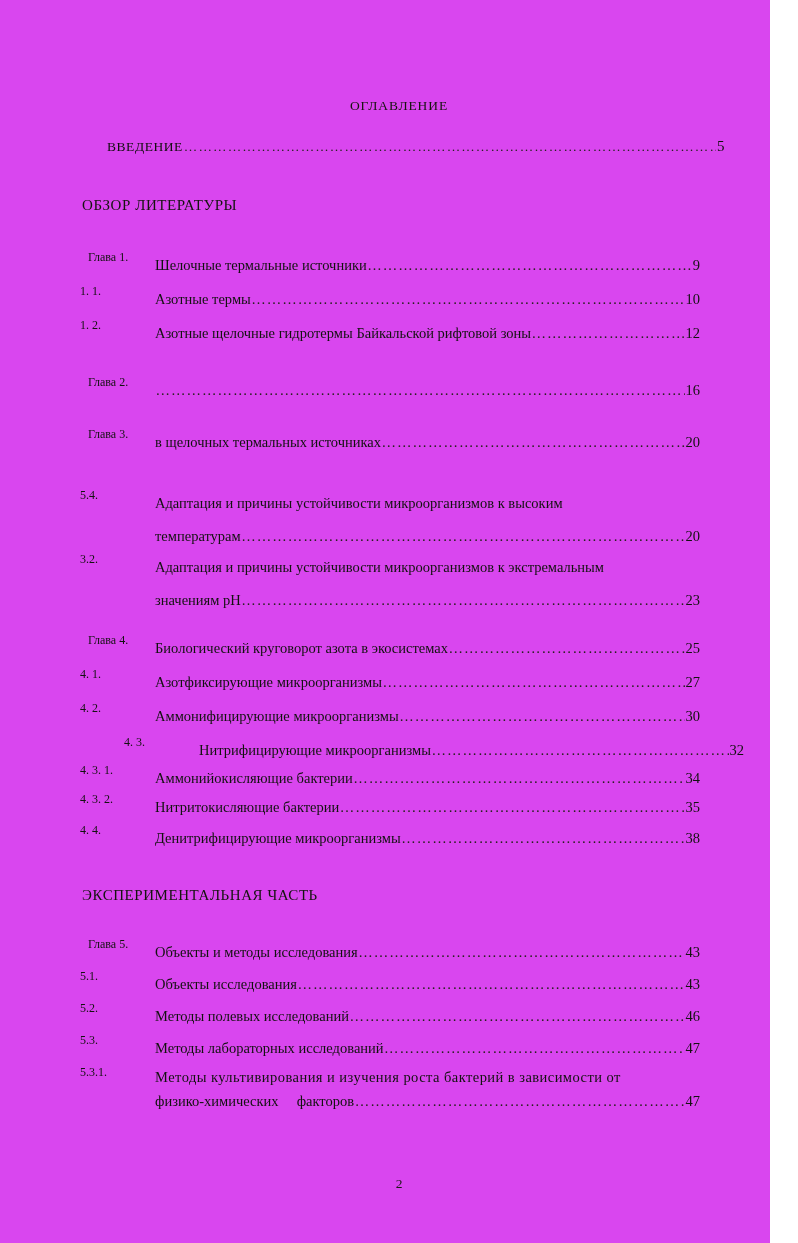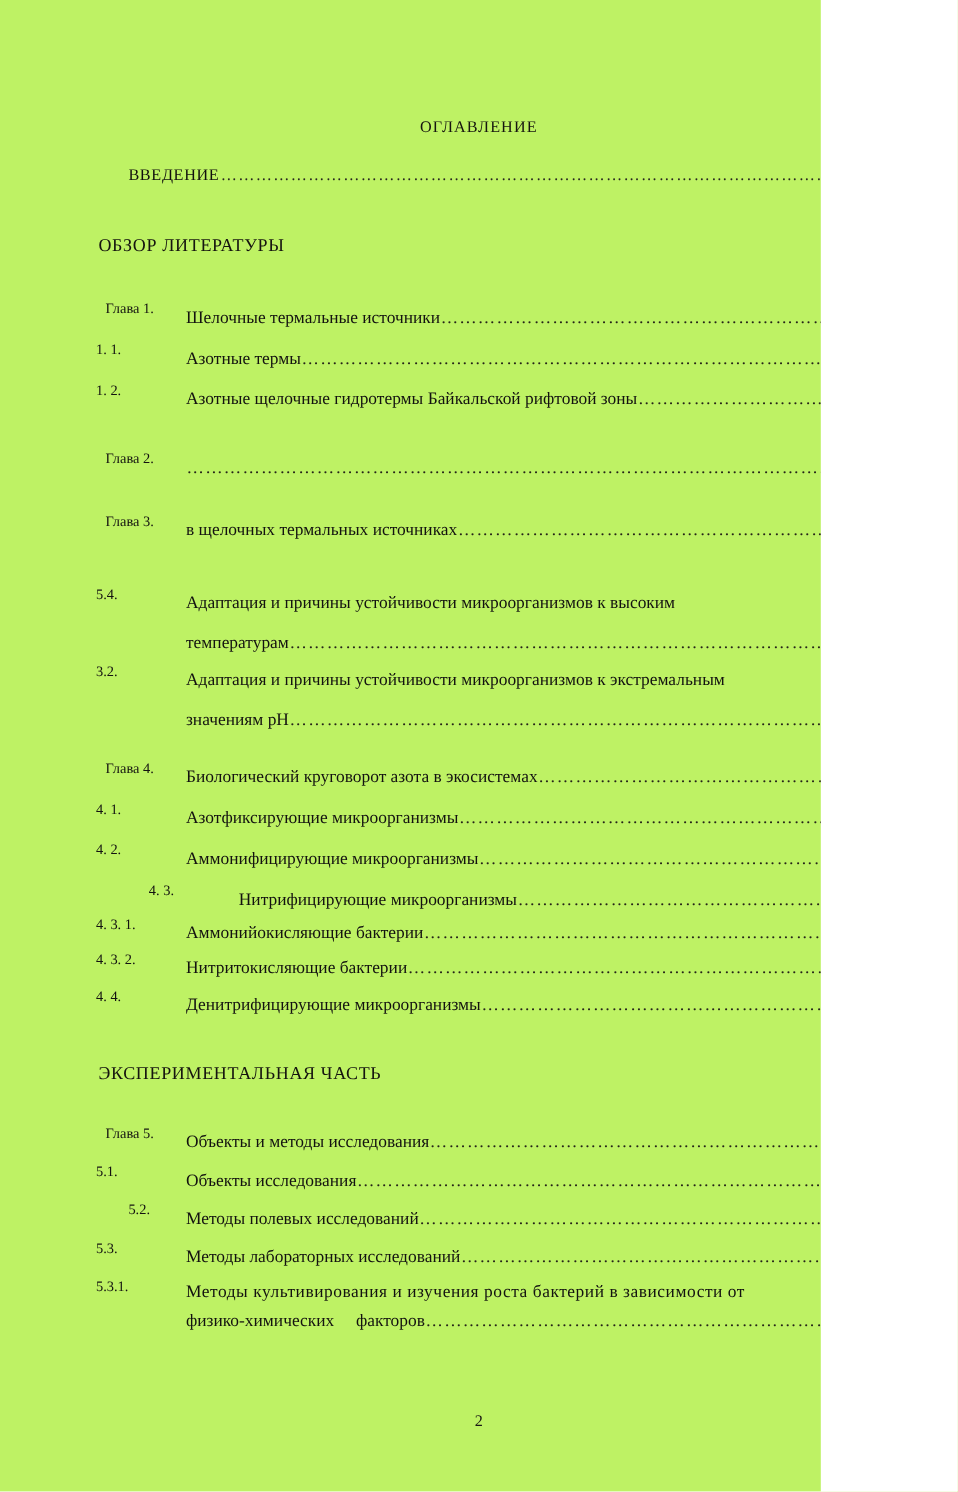--- a/index.html
+++ b/index.html
@@ -2,23 +2,23 @@
 <html><head>
 <meta charset="utf-8">
 <style>
   html, body {
     margin: 0;
     padding: 0;
     background: #ffffff;
   }
   .page {
     position: relative;
-    width: 684px;
+    width: 770px;
     height: 1243px;
-    background: #bef264;
+    background: #d946ef;
     font-family: "Liberation Serif", "DejaVu Serif", serif;
     color: #100f0d;
     overflow: hidden;
   }
 
   
   .doc-title {
     position: absolute;
     top: 98px;
     left: 0;
@@ -310,21 +310,21 @@
     <span class="num">5.1.</span>
     <div class="body">
       <div class="line">
         <span class="txt">Объекты исследования</span>
         <span class="leader">………………………………………………………………………………………………………………………………………………</span>
         <span class="pg">43</span>
       </div>
     </div>
   </div>
 
-  <div class="toc-row" style="top:1001px;text-align:center;">
+  <div class="toc-row" style="top:1001px;">
     <span class="num">5.2.</span>
     <div class="body">
       <div class="line">
         <span class="txt">Методы полевых исследований</span>
         <span class="leader">………………………………………………………………………………………………………………………………………………</span>
         <span class="pg">46</span>
       </div>
     </div>
   </div>
 

